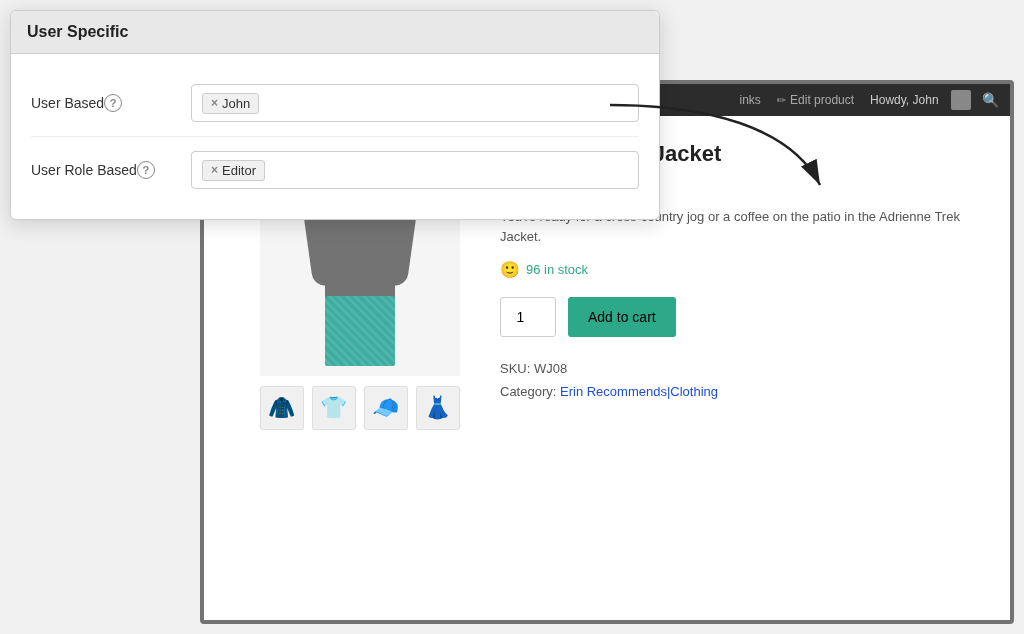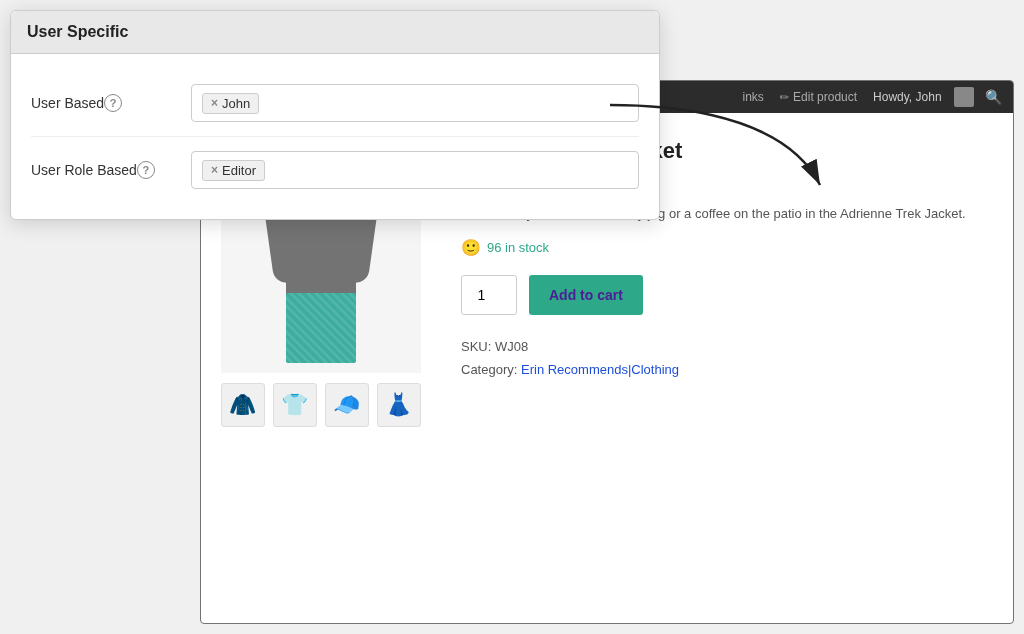--- a/index.html
+++ b/index.html
@@ -13,23 +13,24 @@
     }
 
     
     .product-page {
       position: absolute;
       top: 80px;
       left: 200px;
       right: 10px;
       bottom: 10px;
       background: #fff;
-      border: 1px solid #737373;
+      border: 4px solid #737373;
       border-radius: 4px;
       overflow: hidden;
+      padding-left: 36px;
     }
 
     
     .admin-bar {
       background: #2c2c2c;
       height: 32px;
       display: flex;
       align-items: center;
       justify-content: flex-end;
       padding: 0 10px;
@@ -235,25 +236,25 @@
       height: 40px;
       border: 1px solid #ccc;
       border-radius: 3px;
       text-align: center;
       font-size: 14px;
     }
     .btn-add-cart {
       height: 40px;
       padding: 0 20px;
       background: #2da888;
-      color: #4c1d95;
+      color: #000000;
       border: none;
       border-radius: 3px;
       font-size: 14px;
-      font-weight: 700;
+      font-weight: 400;
       cursor: pointer;
     }
     .btn-order-sample {
       height: 40px;
       padding: 0 20px;
       background: #2da888;
       color: white;
       border: 2px solid #333;
       border-radius: 3px;
       font-size: 14px;

